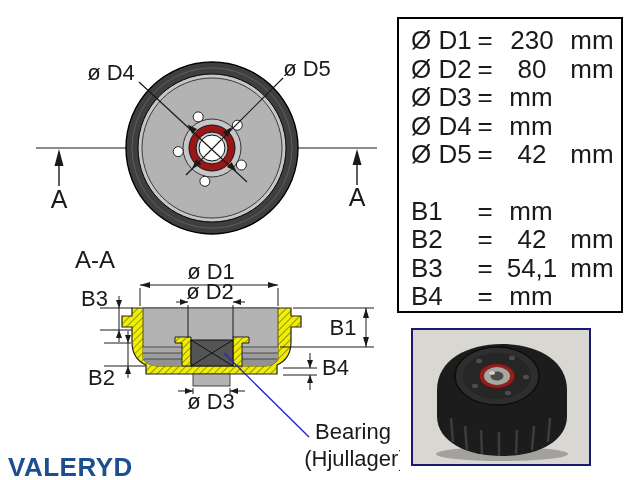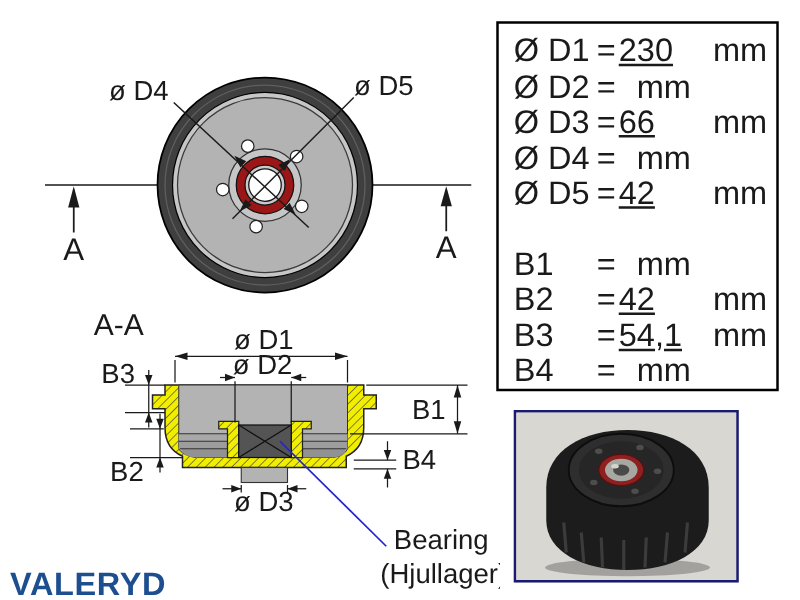--- a/index.html
+++ b/index.html
@@ -15,21 +15,21 @@
     position:absolute;left:397px;top:17px;width:226px;height:296px;
     border:2px solid #000;box-sizing:border-box;background:#fff;padding-top:7px;
   }
   .dim-row{
     display:grid;grid-template-columns:64px 20px 74px 48px;
     padding-left:12px;align-items:center;height:28.5px;
     font-size:26px;line-height:28.5px;white-space:nowrap;
   }
   .dim-row .lab{text-align:left;}
   .dim-row .eq{text-align:center;}
-  .dim-row .val{text-align:left;text-decoration:underline;}
+  .dim-row .val{text-align:center;}
   .dim-row .unit{text-align:center;padding-right:2px;}
   .dim-gap{height:28px;}
 
   
   .photo-frame{
     position:absolute;left:411px;top:328px;width:180px;height:138px;
     border:2px solid #1a1a70;box-sizing:border-box;background:#d8d7d2;
   }
   .photo-frame svg{display:block;}
 
@@ -197,26 +197,26 @@
   <div class="dim-table">
     <div class="dim-row">
       <span class="lab">Ø D1</span>
         <span class="eq">=</span>
         <span class="val">230</span>
         <span class="unit">mm</span>
     </div>
     <div class="dim-row">
       <span class="lab">Ø D2</span>
         <span class="eq">=</span>
+        <span class="val">80</span>
         <span class="unit">mm</span>
     </div>
     <div class="dim-row">
       <span class="lab">Ø D3</span>
         <span class="eq">=</span>
-        <span class="val">66</span>
         <span class="unit">mm</span>
     </div>
     <div class="dim-row">
       <span class="lab">Ø D4</span>
         <span class="eq">=</span>
         <span class="unit">mm</span>
     </div>
     <div class="dim-row">
       <span class="lab">Ø D5</span>
         <span class="eq">=</span>

